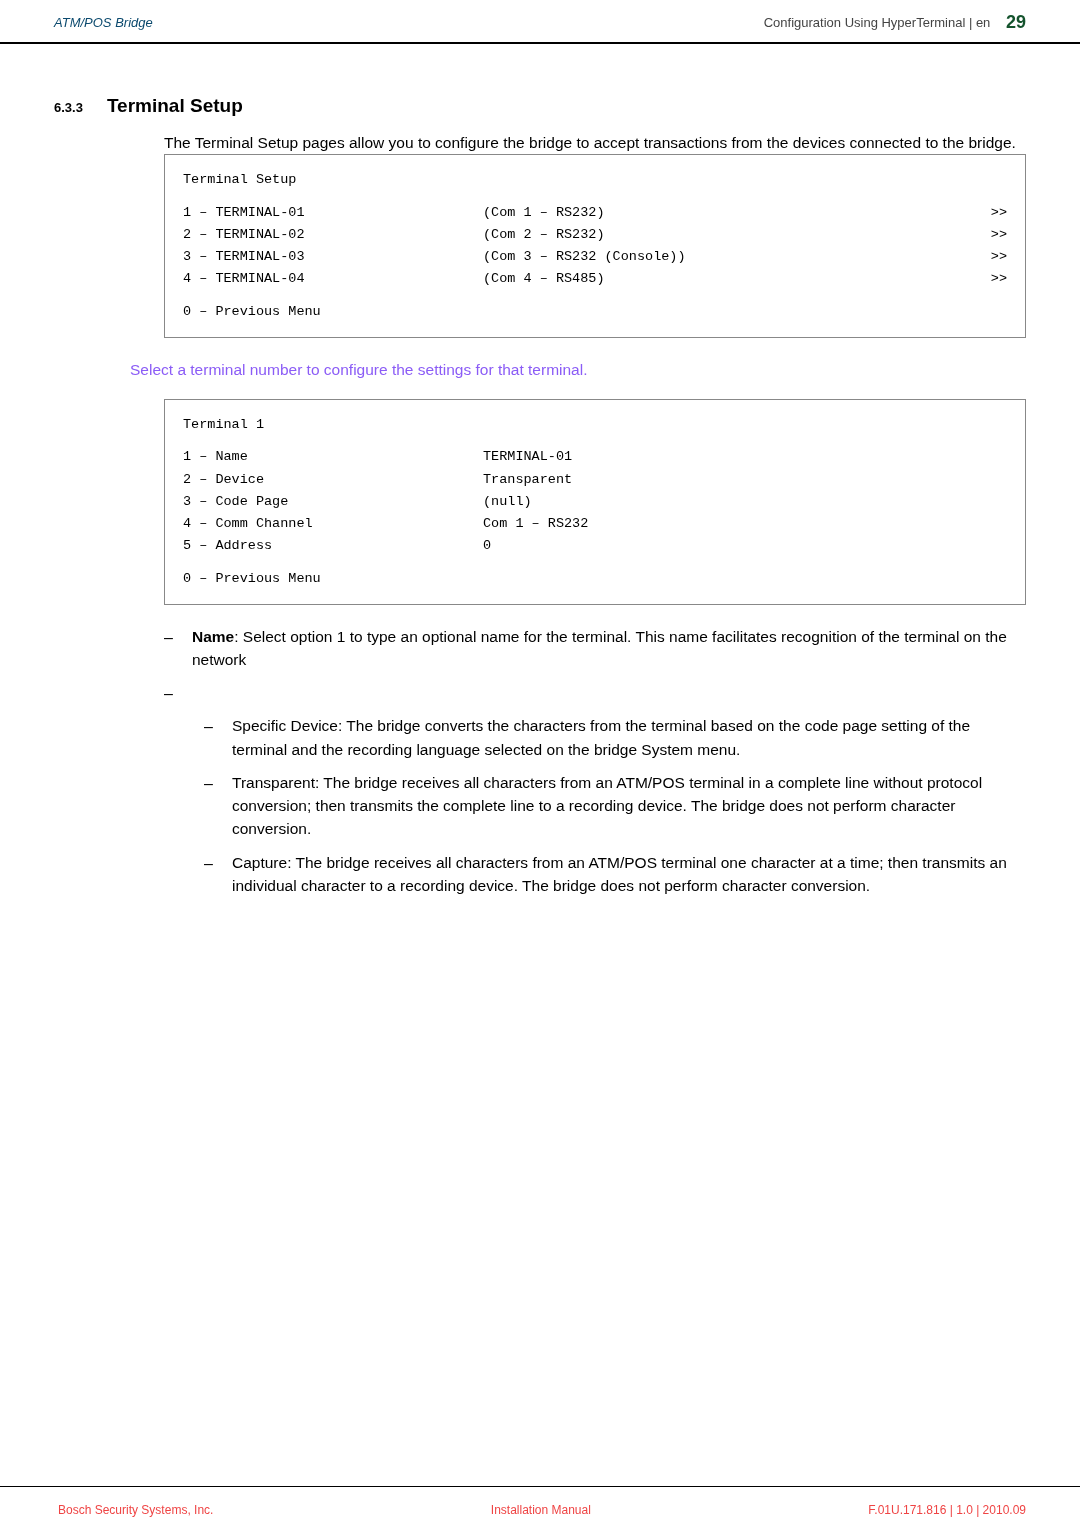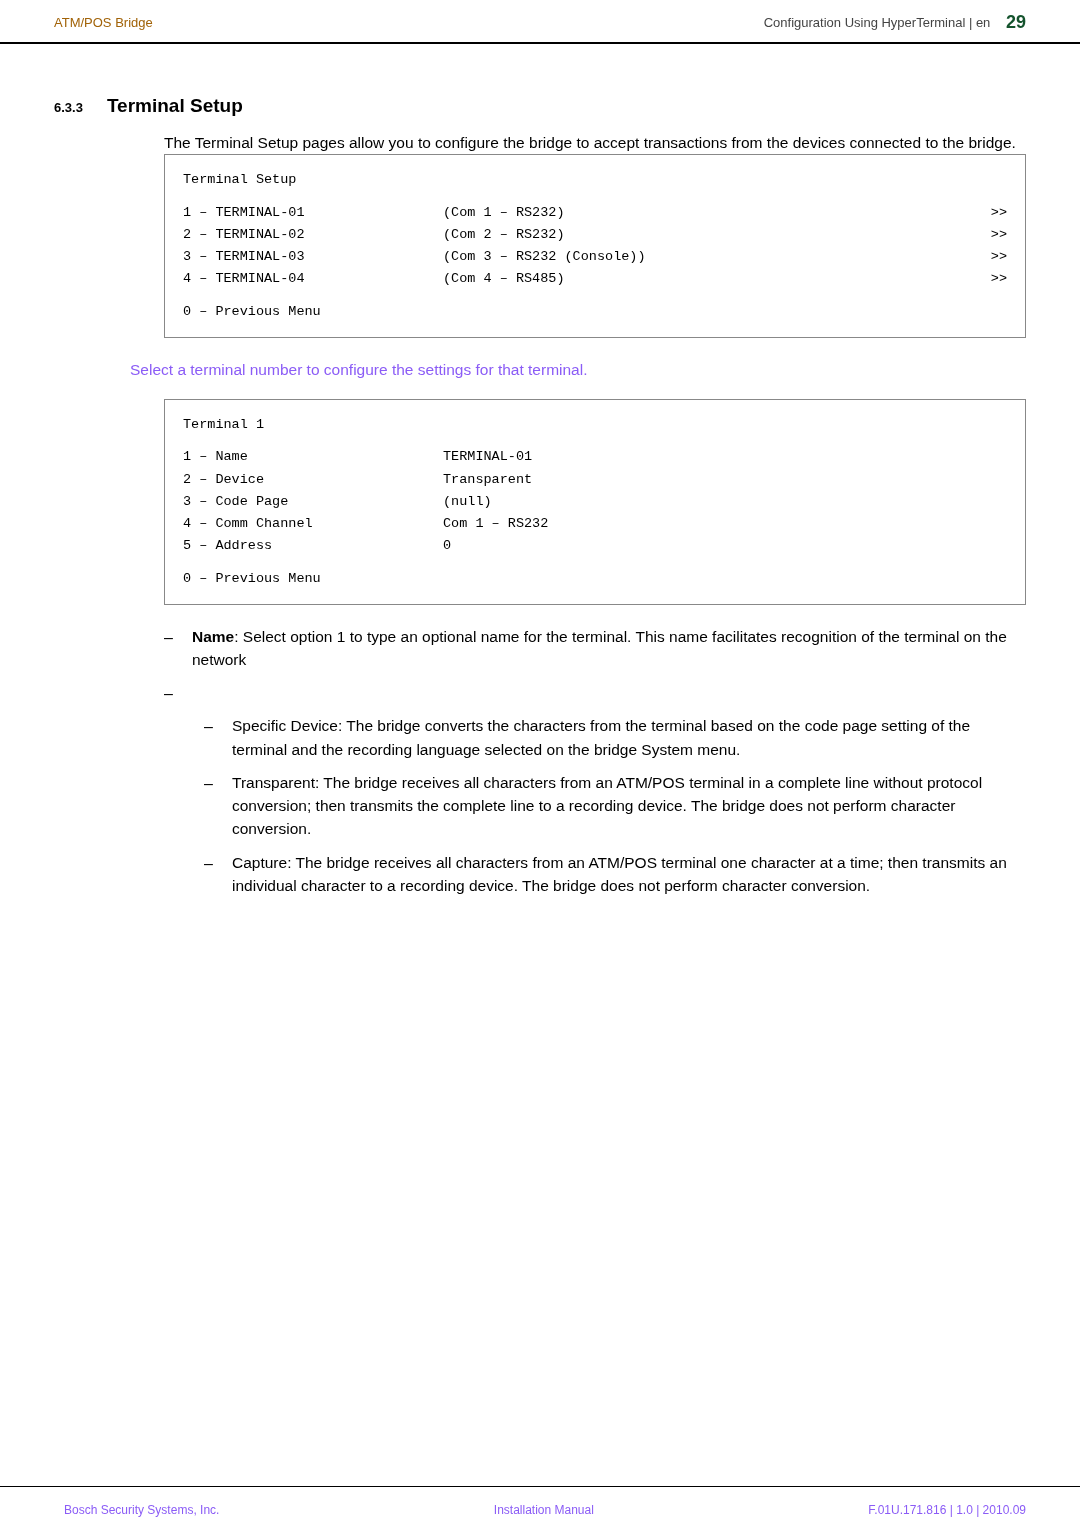--- a/index.html
+++ b/index.html
@@ -24,21 +24,22 @@
 
     .header {
       display: flex;
       justify-content: space-between;
       align-items: center;
       padding: 12px 54px 8px 54px;
       font-size: 13px;
     }
 
     .header-left {
-      color: #a16207;
+      color: #0c4a6e;
+      font-style: italic;
     }
 
     .header-right {
       display: flex;
       align-items: center;
       gap: 6px;
       color: #444;
     }
 
     .header-page-num {
@@ -102,20 +103,21 @@
       justify-content: space-between;
     }
 
     .terminal-box .menu-left {
       width: 260px;
       min-width: 260px;
     }
 
     .terminal-box .menu-right {
       flex: 1;
+      margin-left: 40px;
     }
 
     .terminal-box .menu-arrow {
       min-width: 30px;
       text-align: right;
     }
 
     .terminal-box .spacer {
       height: 10px;
     }
@@ -185,27 +187,27 @@
       width: 100%;
       height: 1.5px;
       background: #000;
       position: absolute;
       bottom: 42px;
     }
 
     .footer {
       position: absolute;
       bottom: 12px;
-      left: 10px;
+      left: 4px;
       right: 0;
       display: flex;
       justify-content: space-between;
       padding: 0 54px;
       font-size: 12px;
-      color: #8b5cf6;
+      color: #ef4444;
     }
   </style>
 </head>
 <body>
 
 <div class="page-top-border"></div>
 
 <div class="header">
   <span class="header-left">ATM/POS Bridge</span>
   <span class="header-right">

